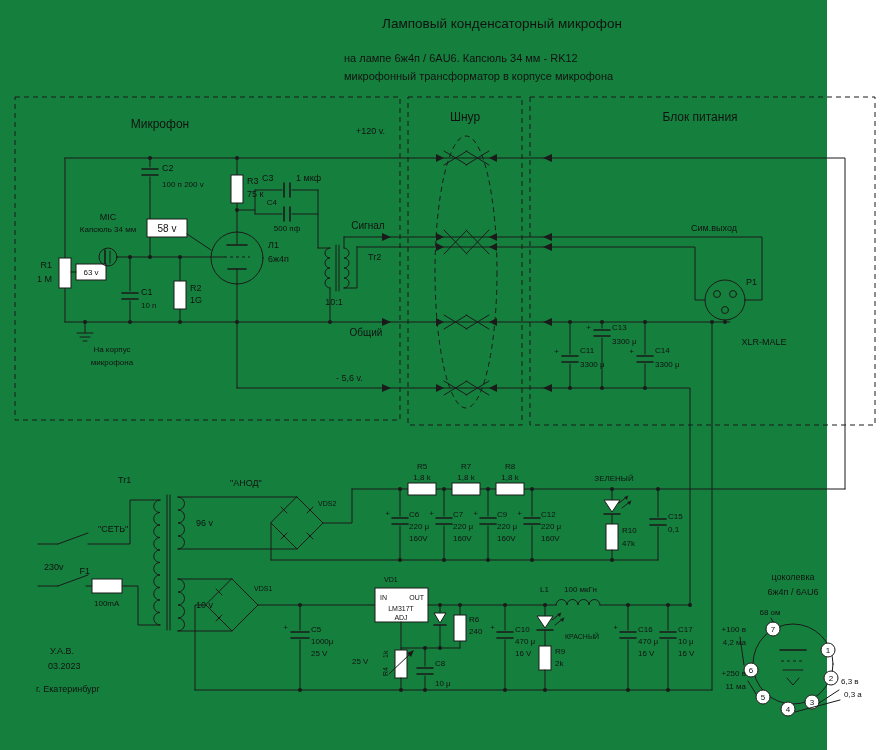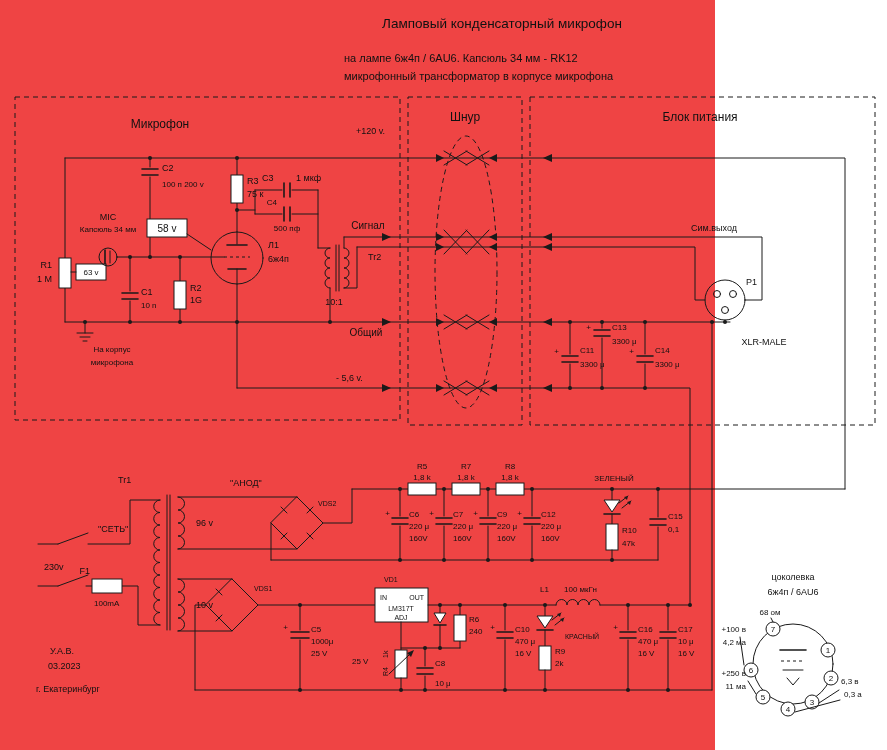--- a/index.html
+++ b/index.html
@@ -1,16 +1,16 @@
 <!DOCTYPE html>
 <html><head>
 <meta charset="utf-8">
 <style>
   html,body{margin:0;padding:0;background:#fff}
-  .page{width:715px;height:750px;position:relative;background:#ef4444}
+  .page{width:827px;height:750px;position:relative;background:#15803d}
   svg{display:block}
   svg .w{stroke:#1a1a1a;stroke-width:1;fill:none;stroke-linecap:round}
   svg .w2{stroke:#1a1a1a;stroke-width:1.6;fill:none;stroke-linecap:round}
   svg .box{stroke:#1a1a1a;stroke-width:1;fill:#fff}
   svg .dash{stroke:#1a1a1a;stroke-width:1;fill:none;stroke-dasharray:5 4}
   svg .gdash{stroke:#1a1a1a;stroke-width:1;fill:none;stroke-dasharray:3 3}
   svg .dot{fill:#1a1a1a;stroke:none}
   svg .arr{fill:#1a1a1a;stroke:none}
   svg text{font-family:"Liberation Sans","DejaVu Sans",sans-serif;font-size:9px;fill:#111}
   svg text.t7{font-size:7px}

